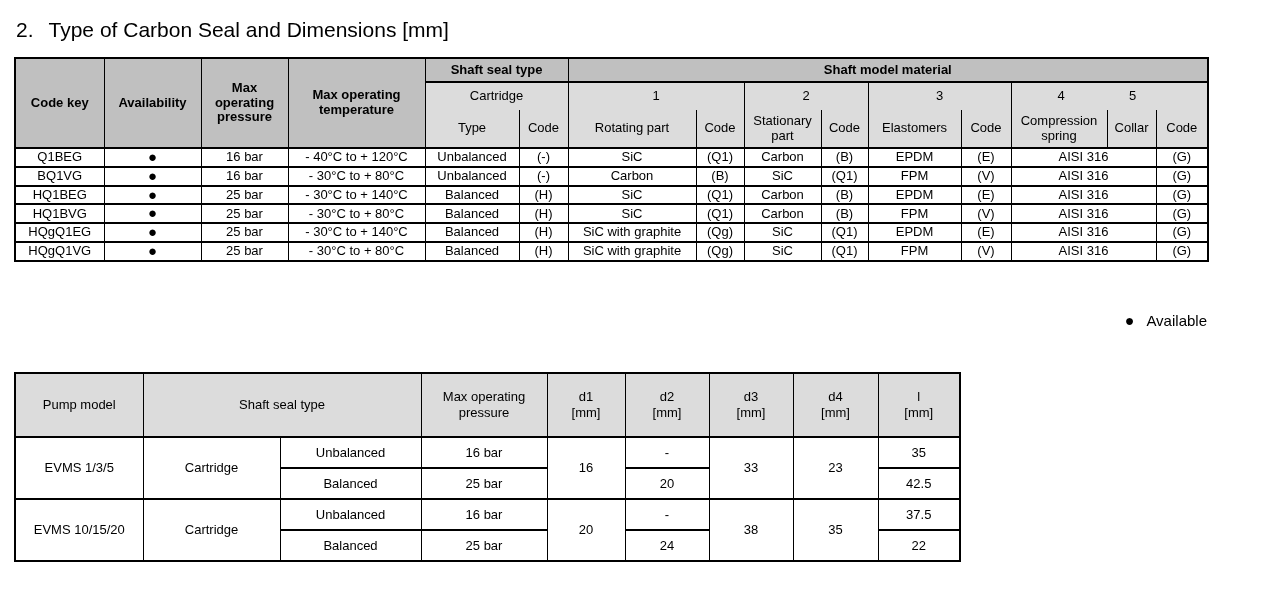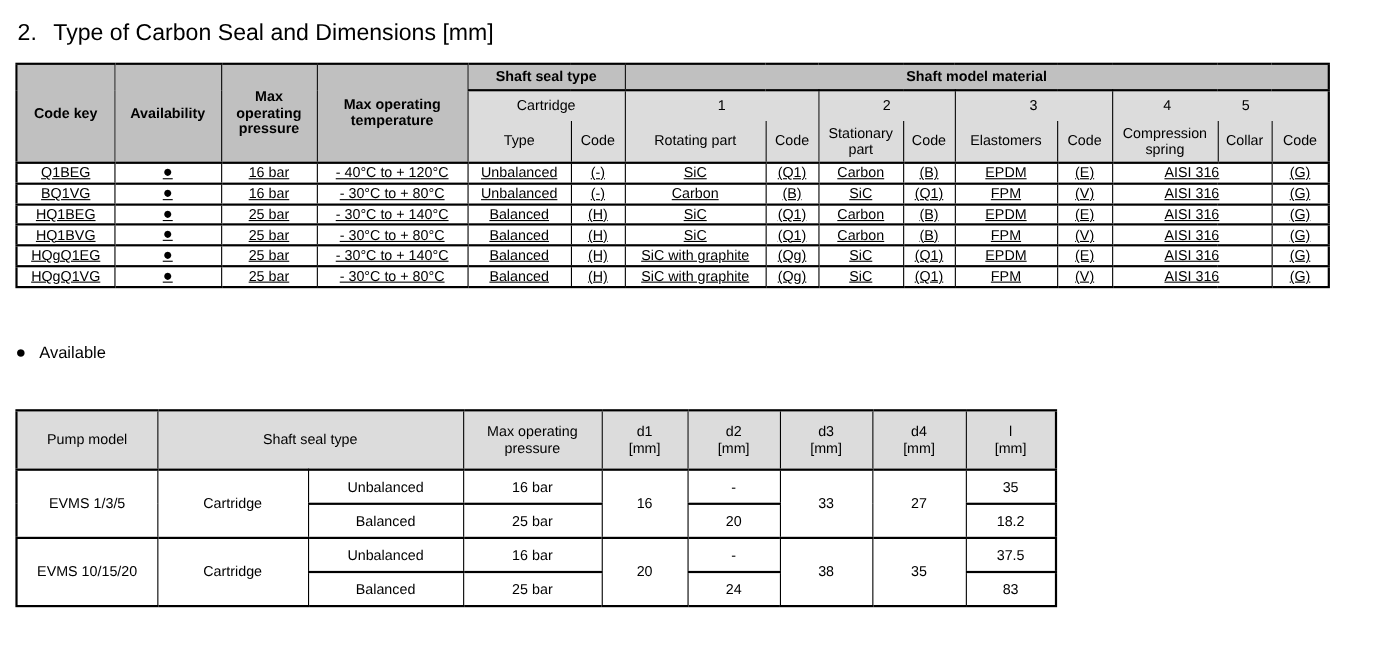--- a/index.html
+++ b/index.html
@@ -36,49 +36,49 @@
     border-bottom: 2px solid var(--border-color, #000);
     padding: 0 2px; text-align: center; vertical-align: middle;
     font-weight: normal; overflow: hidden;
   }
   table.t1 .dark  { background: var(--header-dark, #c0c0c0); font-weight: bold; }
   table.t1 .light { background: var(--header-light, #dcdcdc); }
   table.t1 .nb    { border-bottom: hidden; }
   tr.rA { height: 24px; }
   tr.rB { height: 28px; }
   tr.rC { height: 38px; }
-  tr.data { height: 14px; text-decoration: underline; }
+  tr.data { height: 14px; }
   td.dot { font-size: 15px; }
   .g45 { display: flex; }
   .g45 span { flex: none; display: block; text-align: center; }
   .g45 .s4 { width: 95px; }
   .g45 .s5 { width: 48px; }
 
   
   .legend {
     position: absolute; left: 14px; top: 308px; width: 1193px;
-    font-size: 15px; line-height: 26px;
+    text-align: right; font-size: 15px; line-height: 26px;
   }
   .legend .legend-dot { font-size: 16px; margin-right: 12px; }
 
   
   table.t2 {
     position: absolute; left: 14px; top: 372px;
     width: 945px; table-layout: fixed; border-collapse: collapse;
     border: 2px solid var(--border-color, #000);
     font-size: 13px; line-height: 1.2;
   }
   table.t2 td {
     border-left: 1px solid var(--border-color, #000);
     border-right: 1px solid var(--border-color, #000);
     border-top: 2px solid var(--border-color, #000);
     border-bottom: 2px solid var(--border-color, #000);
     padding: 0 2px; text-align: center; vertical-align: middle; overflow: hidden;
   }
-  tr.t2h { height: 54px; }
+  tr.t2h { height: 64px; }
   tr.t2h td { background: var(--header-light, #dcdcdc); }
   tr.t2r { height: 31px; }
   .hdr2 span { display: block; }
 </style>
 </head>
 <body>
 
 <main>
 
   <h1 class="title">
@@ -292,43 +292,43 @@
       </tr>
 
       <tr class="t2r">
         <td rowspan="2">EVMS 1/3/5</td>
         <td rowspan="2">Cartridge</td>
         <td>Unbalanced</td>
         <td>16 bar</td>
         <td rowspan="2">16</td>
         <td>-</td>
         <td rowspan="2">33</td>
-        <td rowspan="2">27</td>
+        <td rowspan="2">23</td>
         <td>35</td>
       </tr>
       <tr class="t2r">
         <td>Balanced</td>
         <td>25 bar</td>
         <td>20</td>
-        <td>18.2</td>
+        <td>42.5</td>
       </tr>
 
       <tr class="t2r">
         <td rowspan="2">EVMS 10/15/20</td>
         <td rowspan="2">Cartridge</td>
         <td>Unbalanced</td>
         <td>16 bar</td>
         <td rowspan="2">20</td>
         <td>-</td>
         <td rowspan="2">38</td>
         <td rowspan="2">35</td>
         <td>37.5</td>
       </tr>
       <tr class="t2r">
         <td>Balanced</td>
         <td>25 bar</td>
         <td>24</td>
-        <td>83</td>
+        <td>22</td>
       </tr>
     </tbody>
   </table>
 
 </main>
 
 </body></html>

